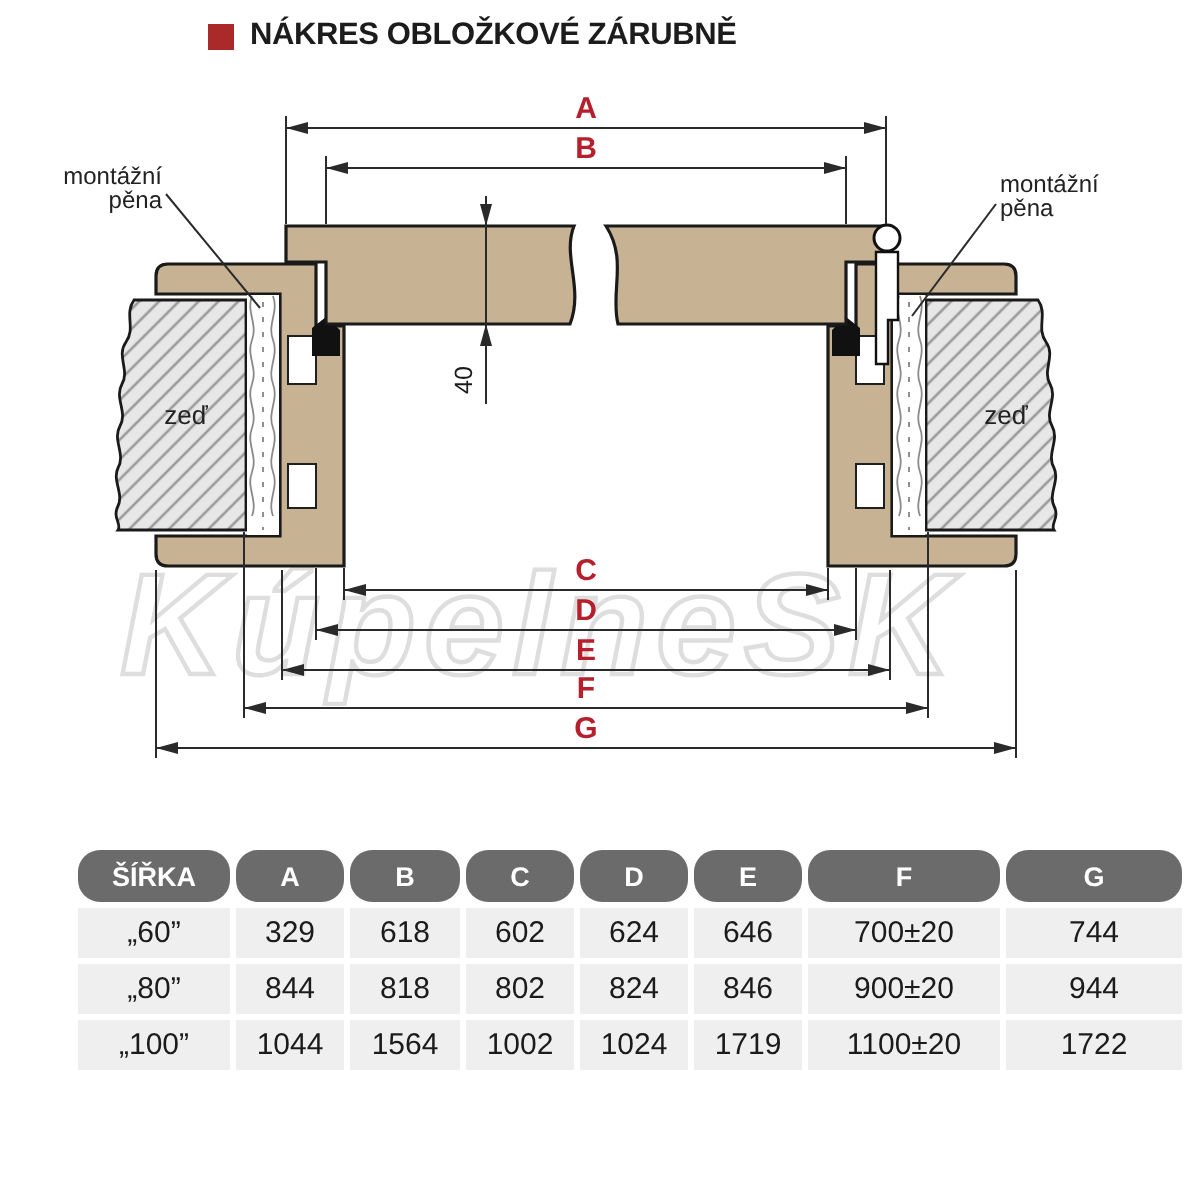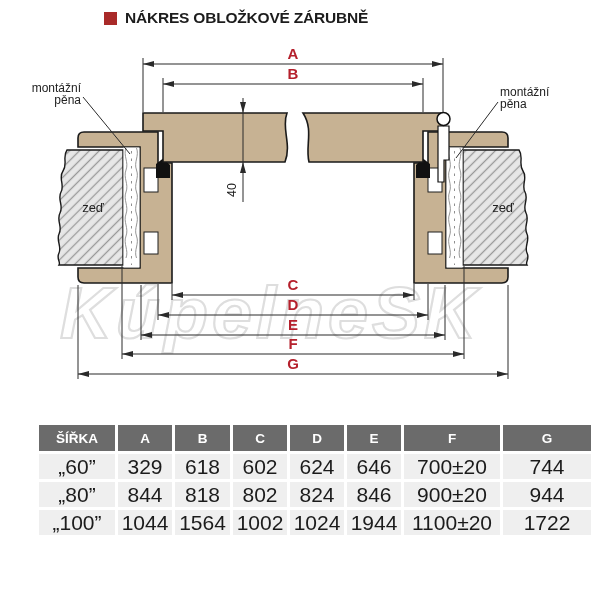--- a/index.html
+++ b/index.html
@@ -20,24 +20,24 @@
     user-select:none;pointer-events:none;
   }
   .drawing svg{position:absolute;left:0;top:0;z-index:1;}
   
   .size-table{
     position:absolute;left:36px;top:422px;width:558px;
     border-collapse:separate;border-spacing:3px;table-layout:fixed;
   }
   .size-table th{
     background:#6b6b6b;color:#fff;font-weight:bold;font-size:13.5px;
-    height:26px;text-align:center;padding:0;
+    height:26px;text-align:center;padding:0;border-radius:11px;
   }
   .size-table td{
-    background:#efefef;color:#1b1b1b;font-size:21px;
+    background:#efefef;color:#1b1b1b;font-size:15px;
     height:25px;text-align:center;padding:0;white-space:nowrap;margin-top:16px;
   }
 </style>
 </head>
 <body>
 
 <div class="title-row">
   <div class="title-sq"></div>
   <div class="title-txt">NÁKRES OBLOŽKOVÉ ZÁRUBNĚ</div>
 </div>
@@ -194,18 +194,18 @@
         <td>846</td>
         <td>900±20</td>
         <td>944</td>
       </tr>
       <tr>
         <td>„100”</td>
         <td>1044</td>
         <td>1564</td>
         <td>1002</td>
         <td>1024</td>
-        <td>1944</td>
+        <td>1719</td>
         <td>1100±20</td>
         <td>1722</td>
       </tr>
     </tbody>
 </table>
 
 </body></html>

